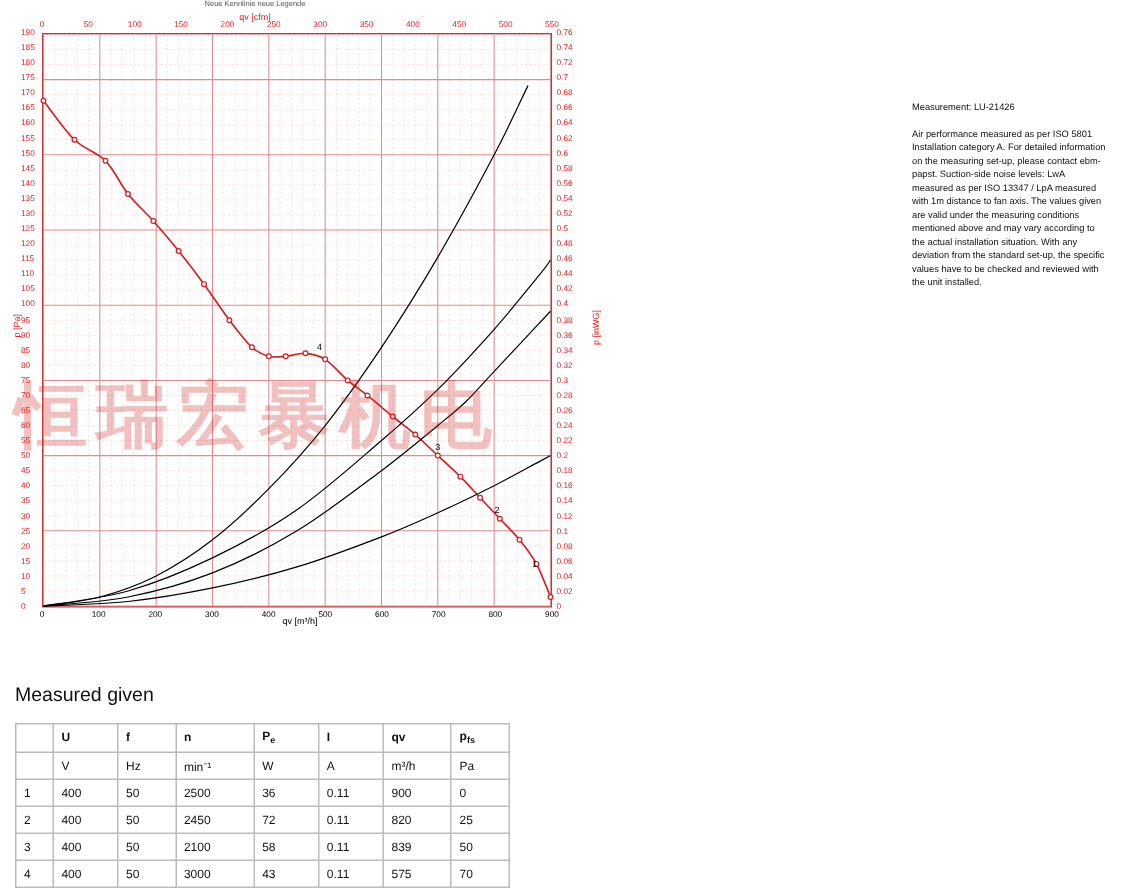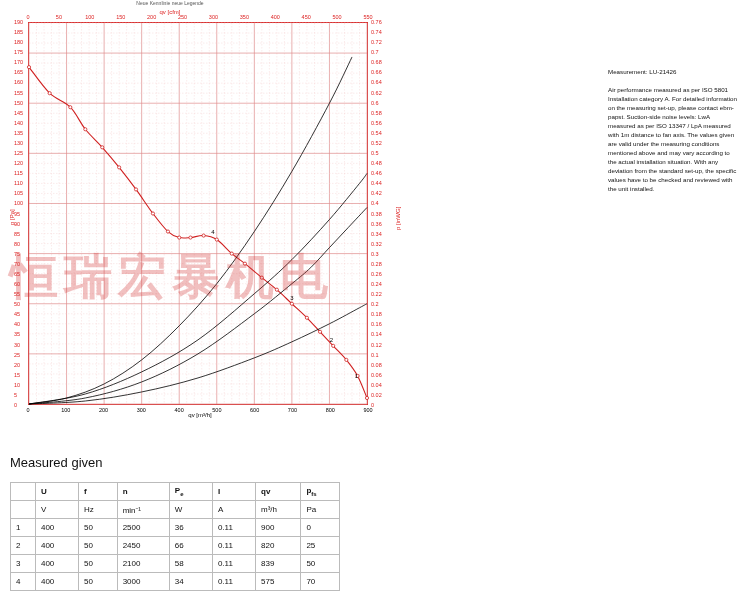--- a/index.html
+++ b/index.html
@@ -452,39 +452,39 @@
         <td>36</td>
         <td>0.11</td>
         <td>900</td>
         <td>0</td>
       </tr>
       <tr>
         <td>2</td>
         <td>400</td>
         <td>50</td>
         <td>2450</td>
-        <td>66</td>
+        <td>72</td>
         <td>0.11</td>
         <td>820</td>
         <td>25</td>
       </tr>
       <tr>
         <td>3</td>
         <td>400</td>
         <td>50</td>
         <td>2100</td>
         <td>58</td>
         <td>0.11</td>
         <td>839</td>
         <td>50</td>
       </tr>
       <tr>
         <td>4</td>
         <td>400</td>
         <td>50</td>
         <td>3000</td>
-        <td>34</td>
+        <td>43</td>
         <td>0.11</td>
         <td>575</td>
         <td>70</td>
       </tr>
     </tbody>
 </table>
 
 </body></html>

